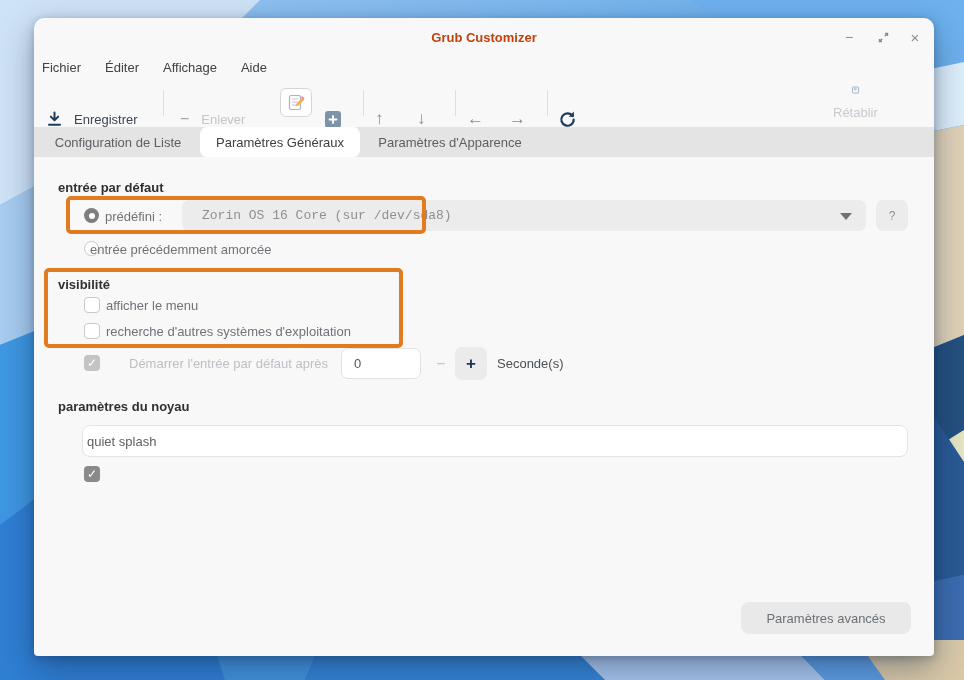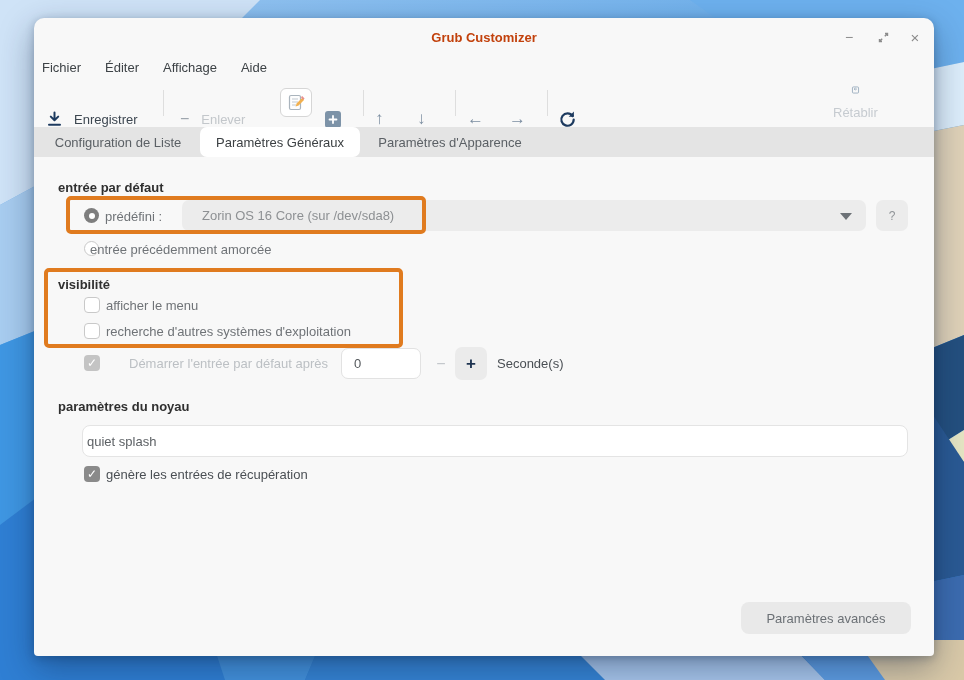--- a/index.html
+++ b/index.html
@@ -61,21 +61,21 @@
     width:6px; height:6px; border-radius:50%; background:#fff; }
 
   .checkbox { position:absolute; width:16px; height:16px; border-radius:4px;
     background:#fff; border:1px solid #c9c9c9; color:transparent;
     display:flex; align-items:center; justify-content:center; font-size:12px; }
   .checkbox.checked { background:#8a8a8a; border:none; color:#fff; }
   .checkbox.checked.disabled { background:#c4c4c4; }
 
   .combo { position:absolute; left:148px; top:182px; width:684px; height:31px;
     background:#ececec; border-radius:7px; display:flex; align-items:center; }
-  .combo-text { margin-left:20px; color:#8d9093; }
+  .combo-text { margin-left:20px; color:#8d9093;font-family:Liberation Mono, monospace; }
   .combo-caret { position:absolute; right:14px; top:13px; width:0; height:0;
     border-left:6px solid transparent; border-right:6px solid transparent;
     border-top:7px solid #6d7277; }
   .help-btn { position:absolute; left:842px; top:182px; width:32px; height:31px;
     background:#ececec; border-radius:7px; color:#909498; display:flex;
     align-items:center; justify-content:center; font-size:12px; }
 
   .spin-input { position:absolute; left:307px; top:330px; width:80px; height:31px;
     background:#fff; border:1px solid #e2e2e2; border-radius:7px; padding-left:12px;
     color:#54585c; font-size:13px; font-family:"Liberation Sans",sans-serif; }
@@ -251,21 +251,20 @@
       <span>+</span>
     </div>
     <div class="lbl dark" style="left:463px; top:338px;">Seconde(s)</div>
 
     <div class="section-h" style="left:24px; top:381px;">paramètres du noyau</div>
     <input class="kernel-input" value="quiet splash" style="">
 
     <div class="checkbox checked" style="left:50px; top:448px;">
       <span>✓</span>
     </div>
-    <div class="lbl dark" style="left:72px; top:449px;">génère les entrées de récupération</div>
 
     <div class="adv-btn">Paramètres avancés</div>
 
     <div class="annotation" style="left:32px; top:178px; width:360px; height:38px;"></div>
     <div class="annotation" style="left:10px; top:250px; width:359px; height:80px;"></div>
 
   </div>
 </div>
 
 </body></html>

